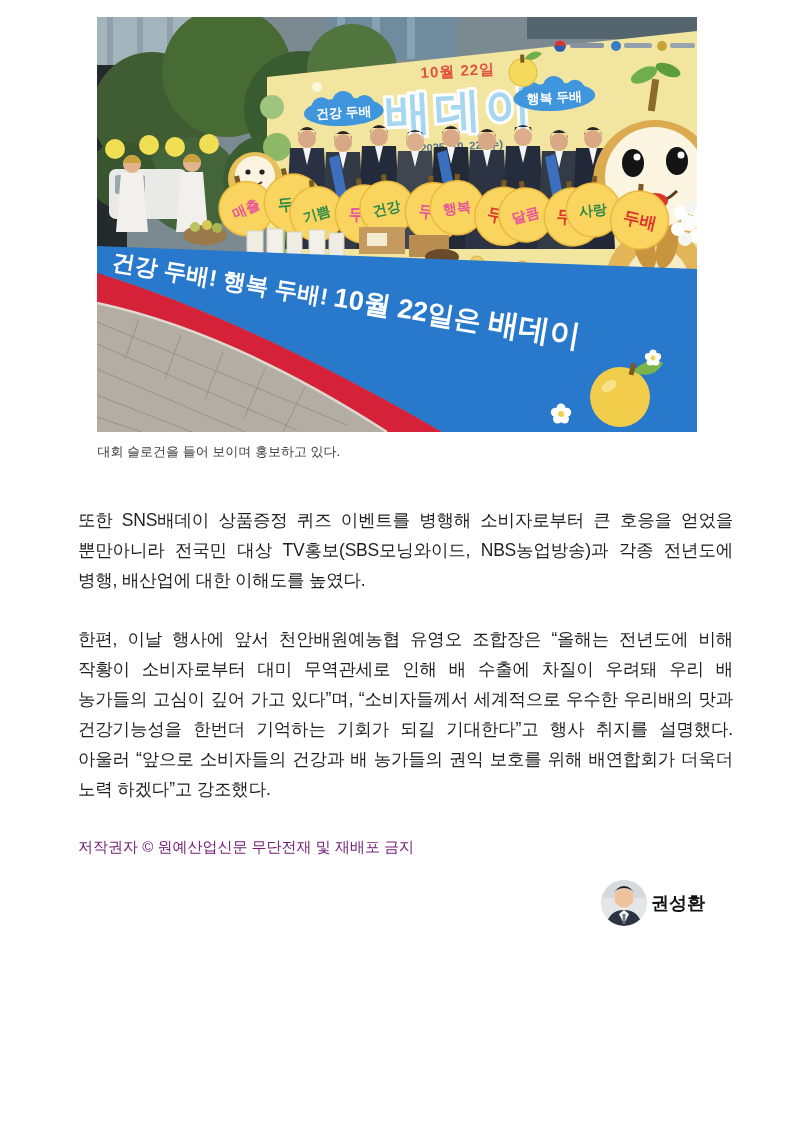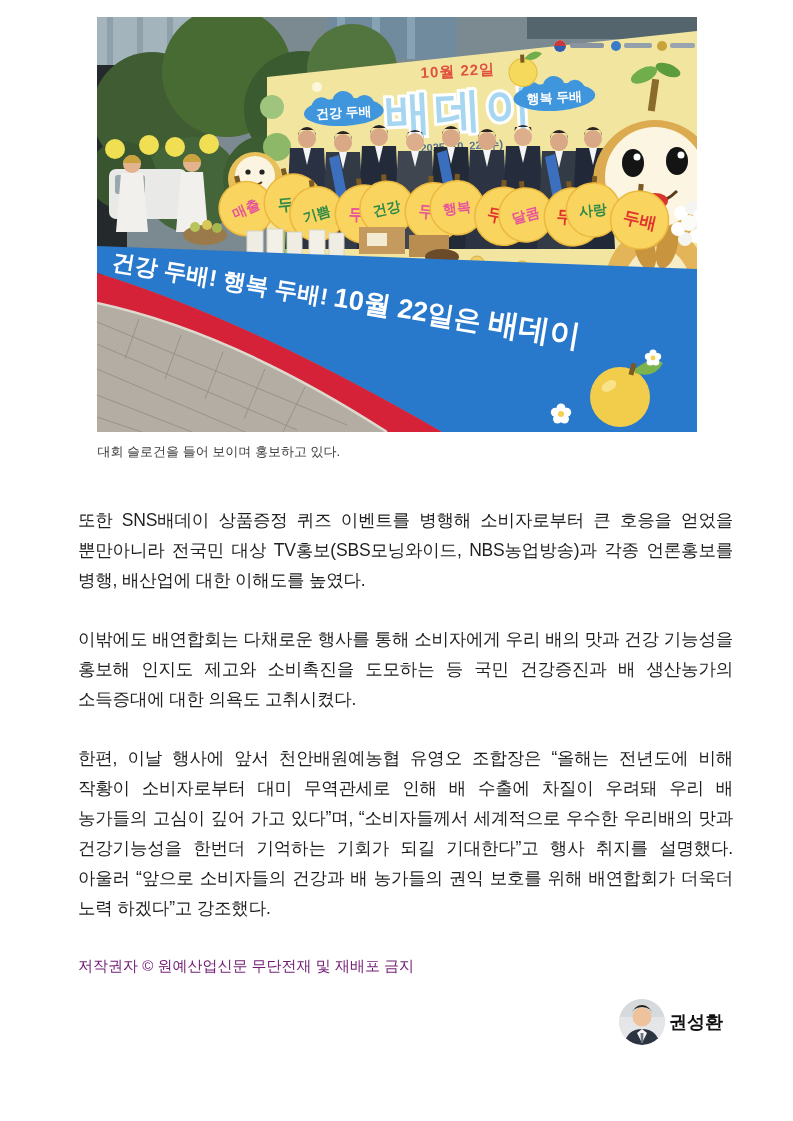--- a/index.html
+++ b/index.html
@@ -18,21 +18,21 @@
   .article-body{margin:45px 60px 0 78px;}
   .para{
     font-size:17.5px;line-height:30px;letter-spacing:-0.2px;
     text-align:justify;margin:0 0 29px 0;color:#1f1f1f;word-break:keep-all;
   }
   .copyright{
     font-size:15px;line-height:19px;color:#701a75;margin:33px 0 0 0;
   }
   .byline{
     display:flex;justify-content:flex-end;align-items:center;gap:4px;
-    margin:24px 10px 0 0;
+    margin:24px 28px 0 0;
   }
   .avatar{
     width:46px;height:46px;border-radius:50%;overflow:hidden;display:block;
     background:#dfe1e3;flex:0 0 auto;
   }
   .reporter-name{font-size:18px;font-weight:bold;color:#111;}
   svg text{font-family:"Liberation Sans","DejaVu Sans",sans-serif;}
 </style>
 </head>
 <body>
@@ -375,22 +375,21 @@
           <path d="M168,352 L147,402" fill="none"></path>
           <path d="M208,370 L186,415" fill="none"></path>
         </g>
       </g>
     </svg>
   </div>
   <figcaption>대회 슬로건을 들어 보이며 홍보하고 있다.</figcaption>
 </figure>
 
 <div class="article-body">
-  <p class="para">또한 SNS배데이 상품증정 퀴즈 이벤트를 병행해 소비자로부터 큰 호응을 얻었을 뿐만아니라 전국민 대상 TV홍보(SBS모닝와이드, NBS농업방송)과 각종 언론홍보를 병행, 배산업에 대한 이해도를 높였다.</p>
-  <p class="para">이밖에도 배연합회는 다채로운 행사를 통해 소비자에게 우리 배의 맛과 건강 기능성을 홍보해 인지도 제고와 소비촉진을 도모하는 등 국민 건강증진과 배 생산농가의 소득증대에 대한 의욕도 고취시켰다.</p>
+  <p class="para">또한 SNS배데이 상품증정 퀴즈 이벤트를 병행해 소비자로부터 큰 호응을 얻었을 뿐만아니라 전국민 대상 TV홍보(SBS모닝와이드, NBS농업방송)과 각종 전년도에 병행, 배산업에 대한 이해도를 높였다.</p>
   <p class="para">한편, 이날 행사에 앞서 천안배원예농협 유영오 조합장은 “올해는 전년도에 비해 작황이 소비자로부터 대미 무역관세로 인해 배 수출에 차질이 우려돼 우리 배 농가들의 고심이 깊어 가고 있다”며, “소비자들께서 세계적으로 우수한 우리배의 맛과 건강기능성을 한번더 기억하는 기회가 되길 기대한다”고 행사 취지를 설명했다. 아울러 “앞으로 소비자들의 건강과 배 농가들의 권익 보호를 위해 배연합회가 더욱더 노력 하겠다”고 강조했다.</p>
   <p class="copyright">저작권자 © 원예산업신문 무단전재 및 재배포 금지</p>
 
   <div class="byline">
     <span class="avatar">
       <svg width="46" height="46" viewBox="0 0 46 46">
         <defs>
           <clipPath id="avclip">
               <circle cx="23" cy="23" r="23"></circle>
             </clipPath>

